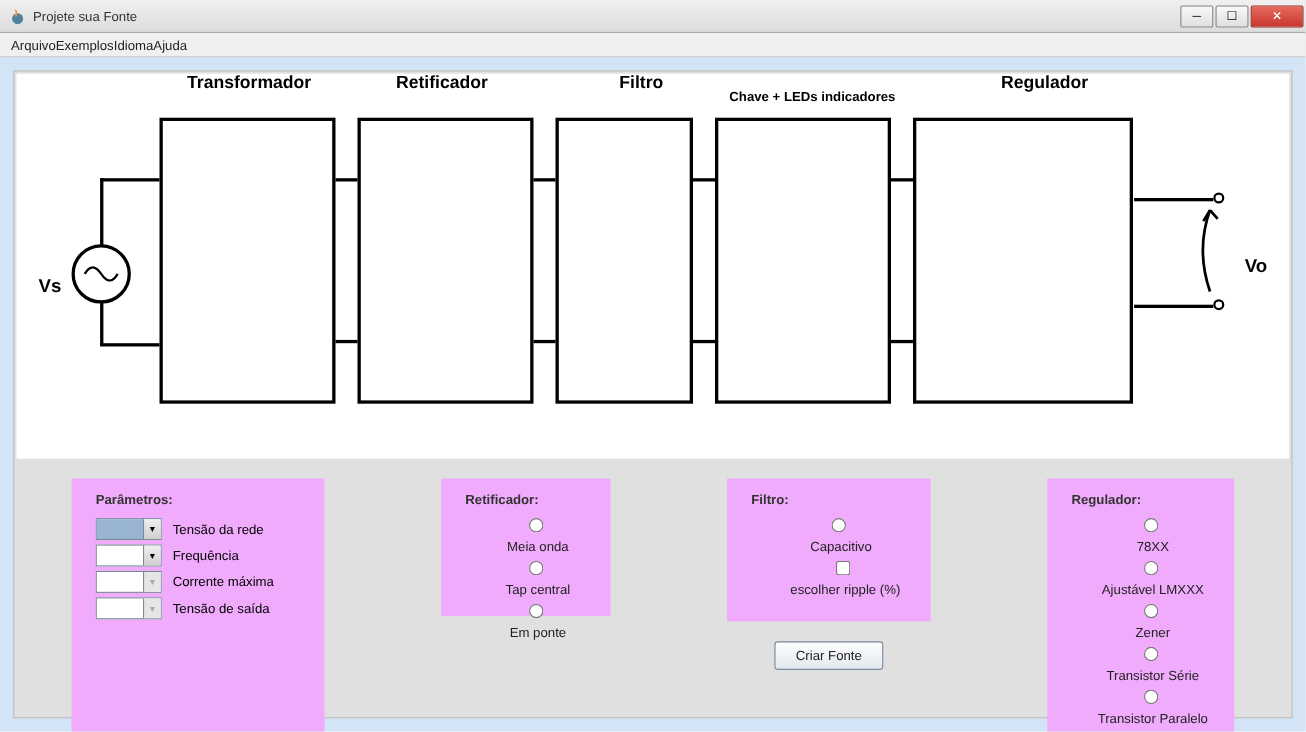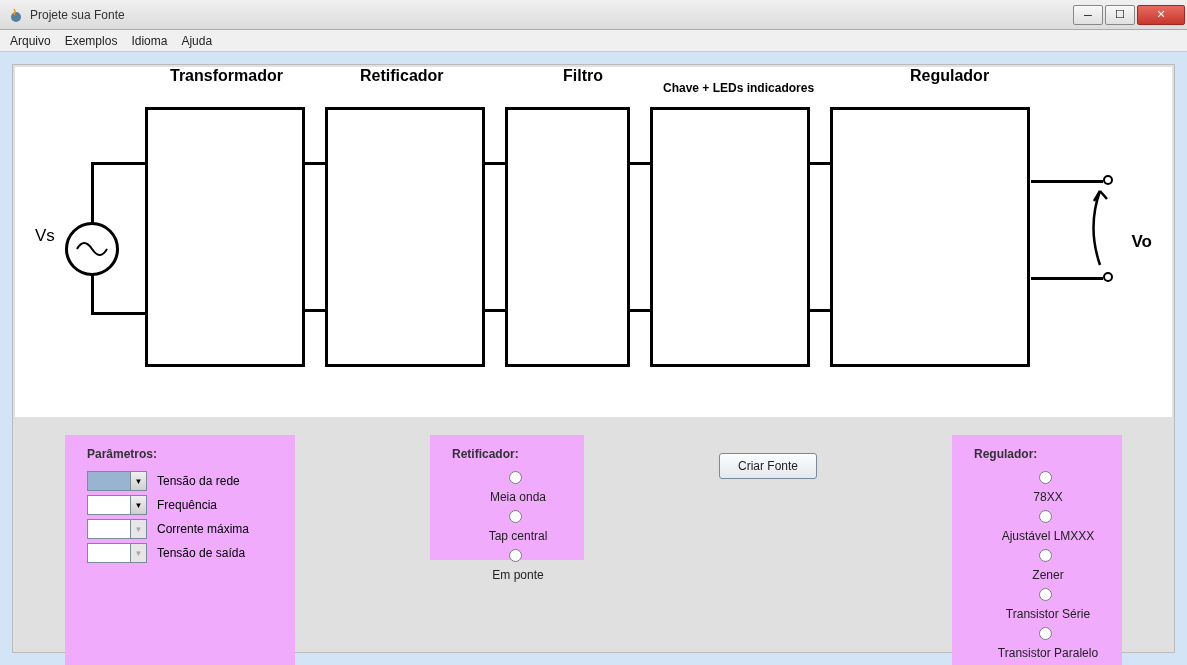--- a/index.html
+++ b/index.html
@@ -32,21 +32,20 @@
   border-radius: 2px;
 }
 .win-btn.close { background: linear-gradient(#e76a5f,#c8372d); color: #fff; width: 48px; border-color:#a02820; }
 .menubar {
   height: 22px;
   background: #f0f0f0;
   border-bottom: 1px solid #ccc;
   display: flex;
   align-items: center;
   padding-left: 10px;
-  gap: 14px;
 }
 .menubar span { color: #222; cursor: default; }
 .content {
   padding: 12px;
   height: calc(665px - 30px - 22px);
 }
 .inner-frame {
   background: #e0e0e0;
   border: 1px solid #bbb;
   height: 100%;
@@ -77,21 +76,21 @@
 .connector-pair::after {
   content: '';
   position: absolute;
   left: 0;
   width: 100%;
   height: 3px;
   background: #000;
 }
 .connector-pair::before { top: 55px; }
 .connector-pair::after { bottom: 55px; }
-.vs-label { position: absolute; left: 20px; top: 159px; font-weight: normal; font-size: 17px; }
+.vs-label { position: absolute; left: 20px; top: 183px; font-weight: bold; font-size: 17px; }
 .vo-label { position: absolute; right: 20px; top: 165px; font-weight: bold; font-size: 17px; }
 .source-circle {
   position: absolute;
   left: 50px; top: 155px;
   width: 54px; height: 54px;
   border: 3px solid #000;
   border-radius: 50%;
   background: #fff;
   display: flex; align-items: center; justify-content: center;
 }
@@ -276,20 +275,31 @@
             <input type="radio" name="ret" style="">
             <span>Tap central</span>
           </label>
         <label class="radio-row">
             <input type="radio" name="ret" style="">
             <span>Em ponte</span>
           </label>
       </div>
 
       <div>
+        <div class="panel" style="width:185px; height:130px;">
+          <div class="panel-title">Filtro:</div>
+          <label class="radio-row">
+              <input type="radio" name="fil" style="">
+              <span>Capacitivo</span>
+            </label>
+          <label class="check-row" style="margin-left:22px;">
+              <input type="checkbox" style="">
+              <span>escolher ripple (%)</span>
+            </label>
+        </div>
         <div class="create-btn-wrap">
           <div class="create-btn">Criar Fonte</div>
         </div>
       </div>
 
 
       <div class="panel" style="width:170px;">
         <div class="panel-title">Regulador:</div>
         <label class="radio-row">
             <input type="radio" name="reg" style="">

